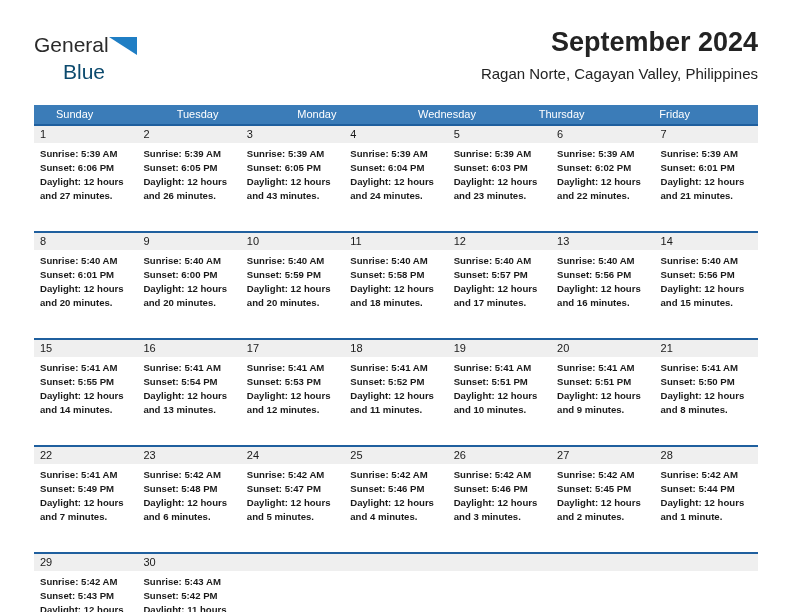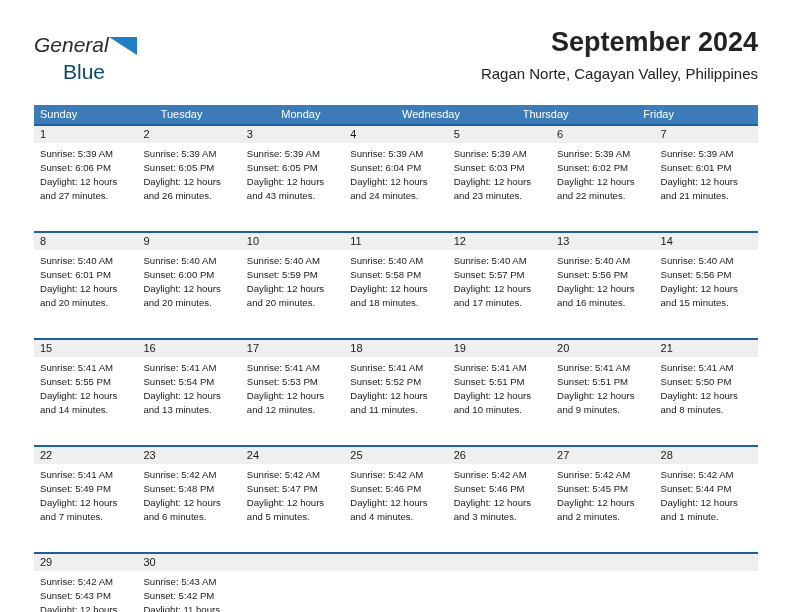--- a/index.html
+++ b/index.html
@@ -37,21 +37,20 @@
     height: 48px;
   }
   .brand-line1 {
     position: relative;
     font-size: 21px;
     line-height: 21px;
     color: #2b2b2b;
     letter-spacing: 0px;
     display: inline-block;
     font-weight: 400;
-    font-style: italic;
   }
   .brand-tri {
     display: inline-block;
     vertical-align: top;
     margin-left: -1px;
     position: relative;
     top: 1px;
   }
   .brand-line2 {
     font-size: 21px;
@@ -93,41 +92,42 @@
   .weekday-row {
     display: flex;
     background: #3b7cb8;
     height: 19px;
   }
   .weekday {
     flex: 1 1 0;
     color: #ffffff;
     font-size: 11px;
     line-height: 19px;
-    padding-left: 6px;
+    padding-left: 22px;
     box-sizing: border-box;
     overflow: hidden;
     white-space: nowrap;
   }
   .week {
     position: relative;
     border-top: 2px solid #1f5f9e;
   }
   .week:first-of-type {
     border-top: none;
   }
   .week-inner {
     display: flex;
     height: 88px;
   }
   .daycell {
     flex: 1 1 0;
     box-sizing: border-box;
     position: relative;
     overflow: hidden;
+    font-weight: bold;
   }
   .daynum-band {
     display: flex;
     background: #efefef;
     height: 17px;
   }
   .daynum {
     flex: 1 1 0;
     font-size: 11px;
     line-height: 17px;

